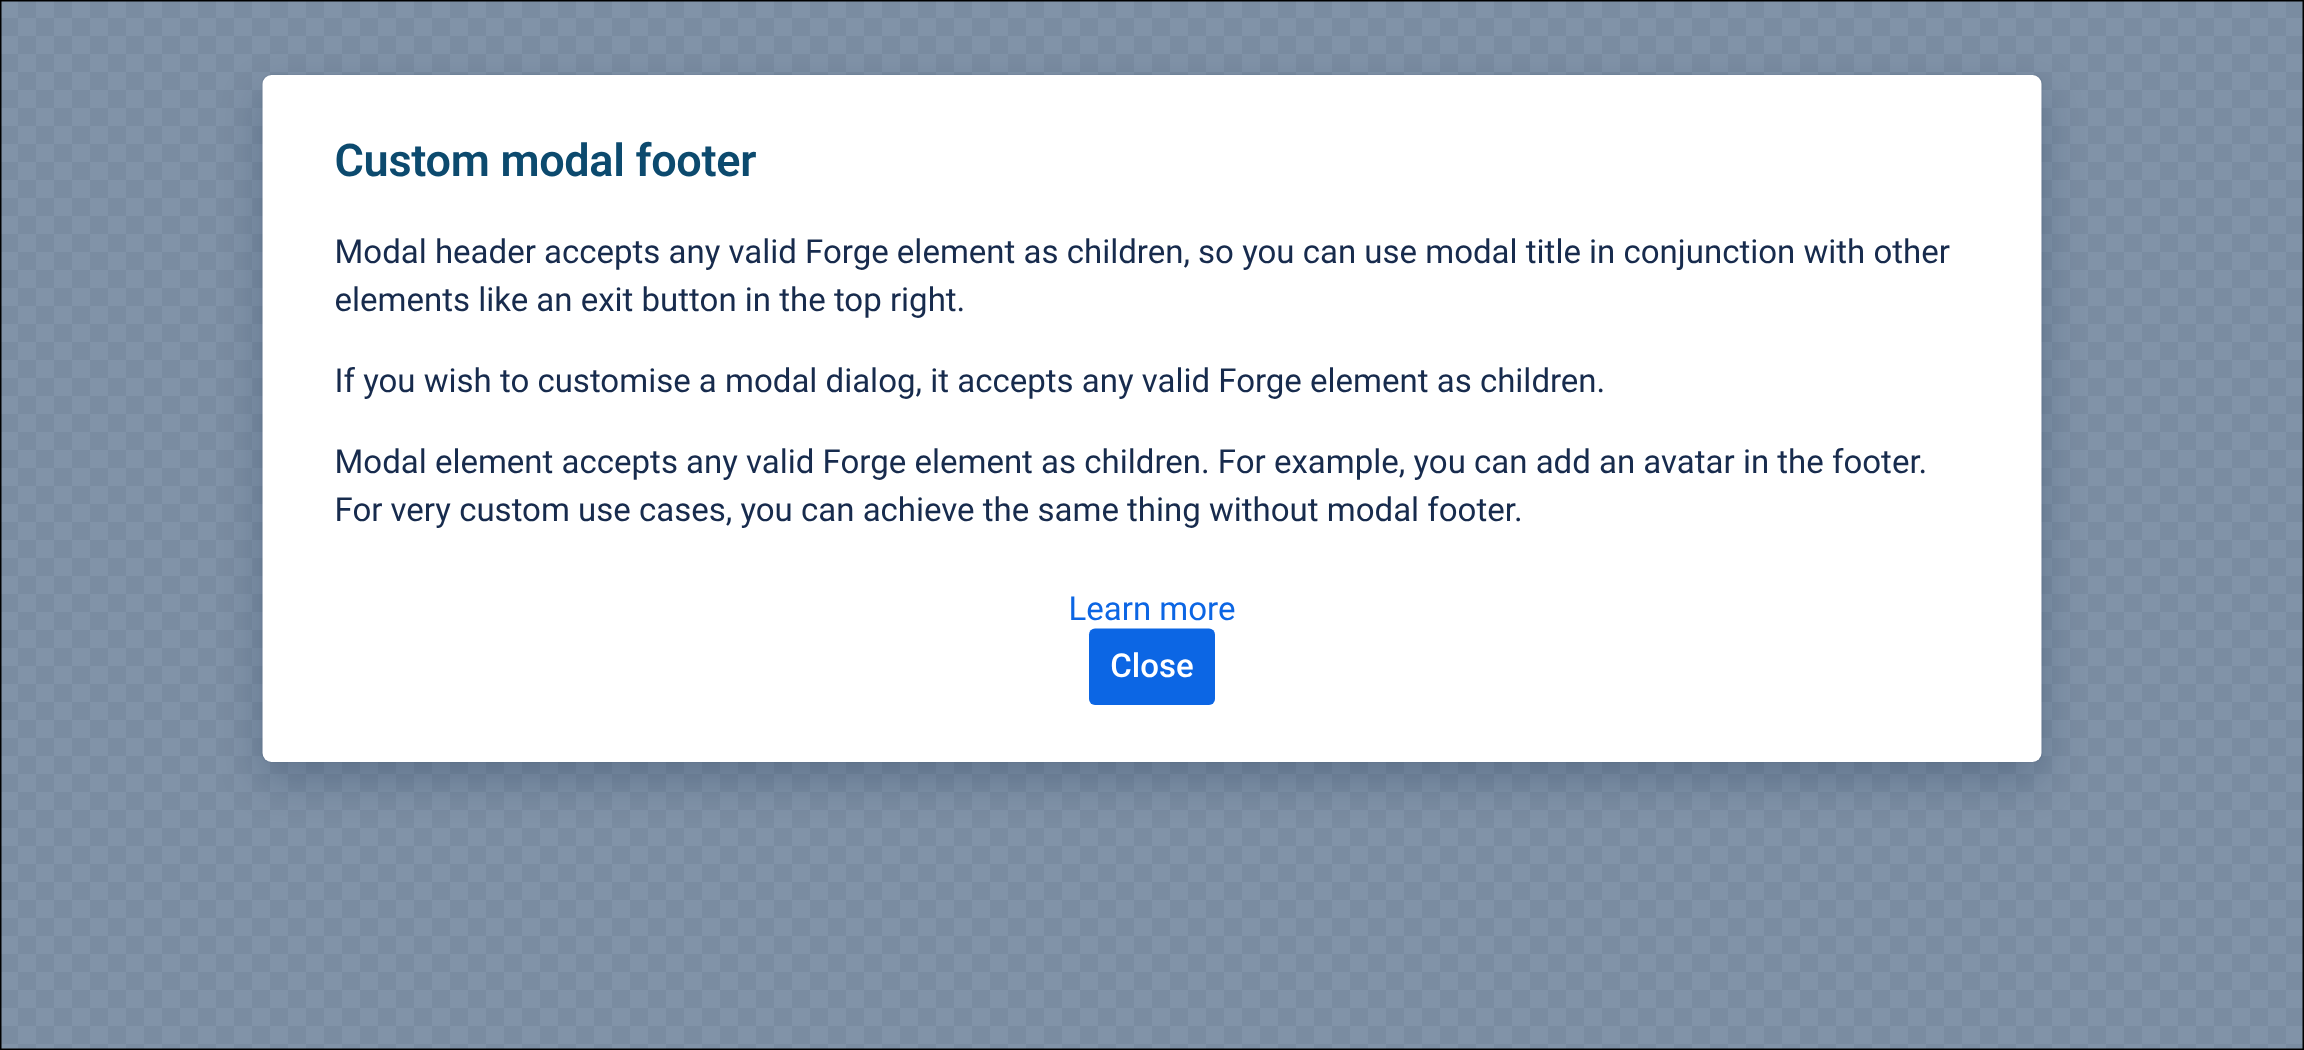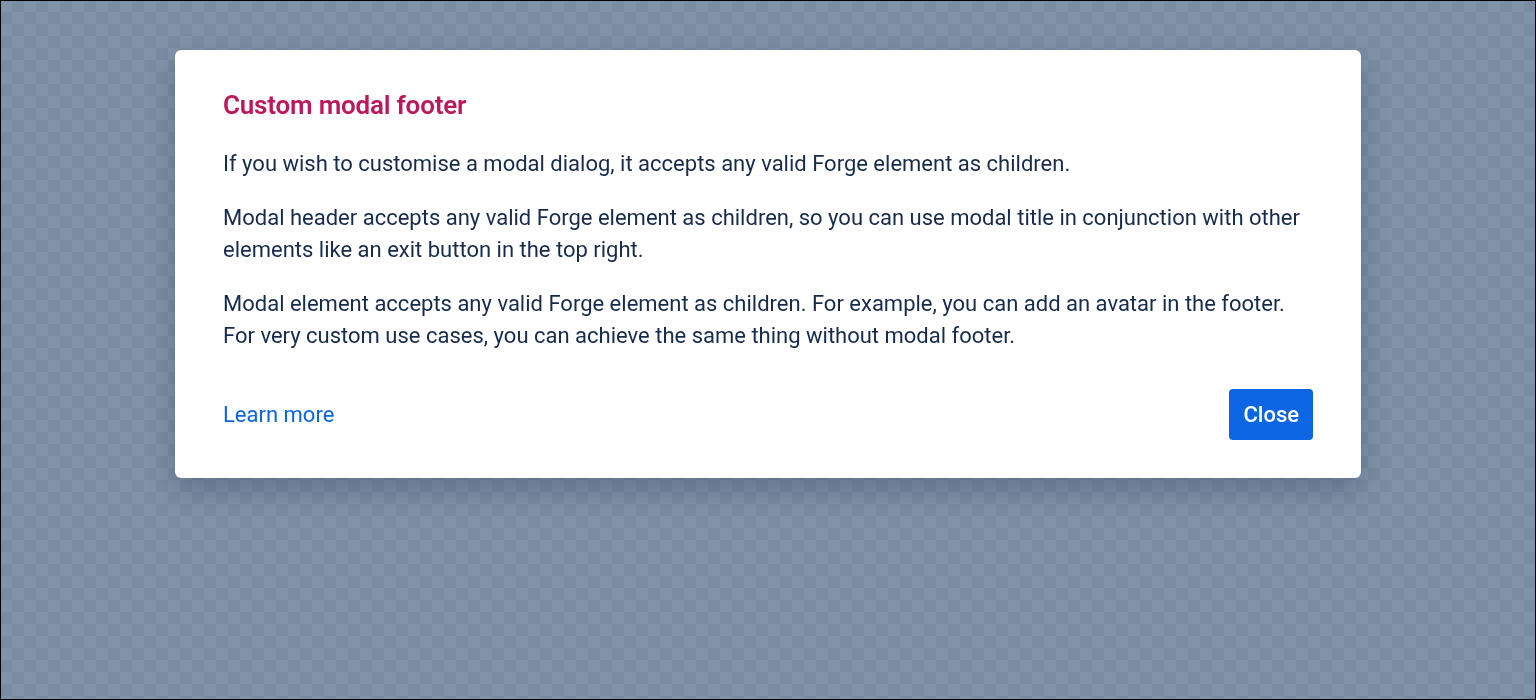--- a/index.html
+++ b/index.html
@@ -35,41 +35,42 @@
     }
     .modal {
       background: #ffffff;
       border-radius: 6px;
       box-shadow: 0 12px 28px rgba(9, 30, 66, 0.25), 0 0 1px rgba(9, 30, 66, 0.2);
       padding: 40px 48px 38px 48px;
       width: 100%;
       height: auto;
     }
     .modal-title {
-      font-size: 26px;
+      font-size: 30px;
       font-weight: 600;
-      color: #be185d;
+      color: #0c4a6e;
       margin-bottom: 28px;
       letter-spacing: -0.2px;
     }
     .modal-body p {
       font-size: 22px;
       line-height: 1.45;
       color: #172B4D;
       margin-bottom: 22px;
       font-weight: 400;
     }
     .modal-body p:last-child {
       margin-bottom: 0;
     }
     .modal-footer {
       display: flex;
       justify-content: space-between;
       align-items: center;
       margin-top: 38px;
+      flex-direction: column;
     }
     .learn-more {
       color: #0C66E4;
       font-size: 22px;
       text-decoration: none;
       font-weight: 400;
       cursor: pointer;
     }
     .close-button {
       background: #0C66E4;
@@ -83,22 +84,22 @@
       font-family: inherit;
     }
   </style>
 </head>
 <body>
 
 <div class="backdrop">
   <div class="modal">
     <h1 class="modal-title">Custom modal footer</h1>
     <div class="modal-body">
+      <p>Modal header accepts any valid Forge element as children, so you can use modal title in conjunction with other elements like an exit button in the top right.</p>
       <p>If you wish to customise a modal dialog, it accepts any valid Forge element as children.</p>
-      <p>Modal header accepts any valid Forge element as children, so you can use modal title in conjunction with other elements like an exit button in the top right.</p>
       <p>Modal element accepts any valid Forge element as children. For example, you can add an avatar in the footer. For very custom use cases, you can achieve the same thing without modal footer.</p>
     </div>
     <div class="modal-footer">
       <a class="learn-more">Learn more</a>
       <button class="close-button">Close</button>
     </div>
   </div>
 </div>
 <div class="border-frame"></div>
 

